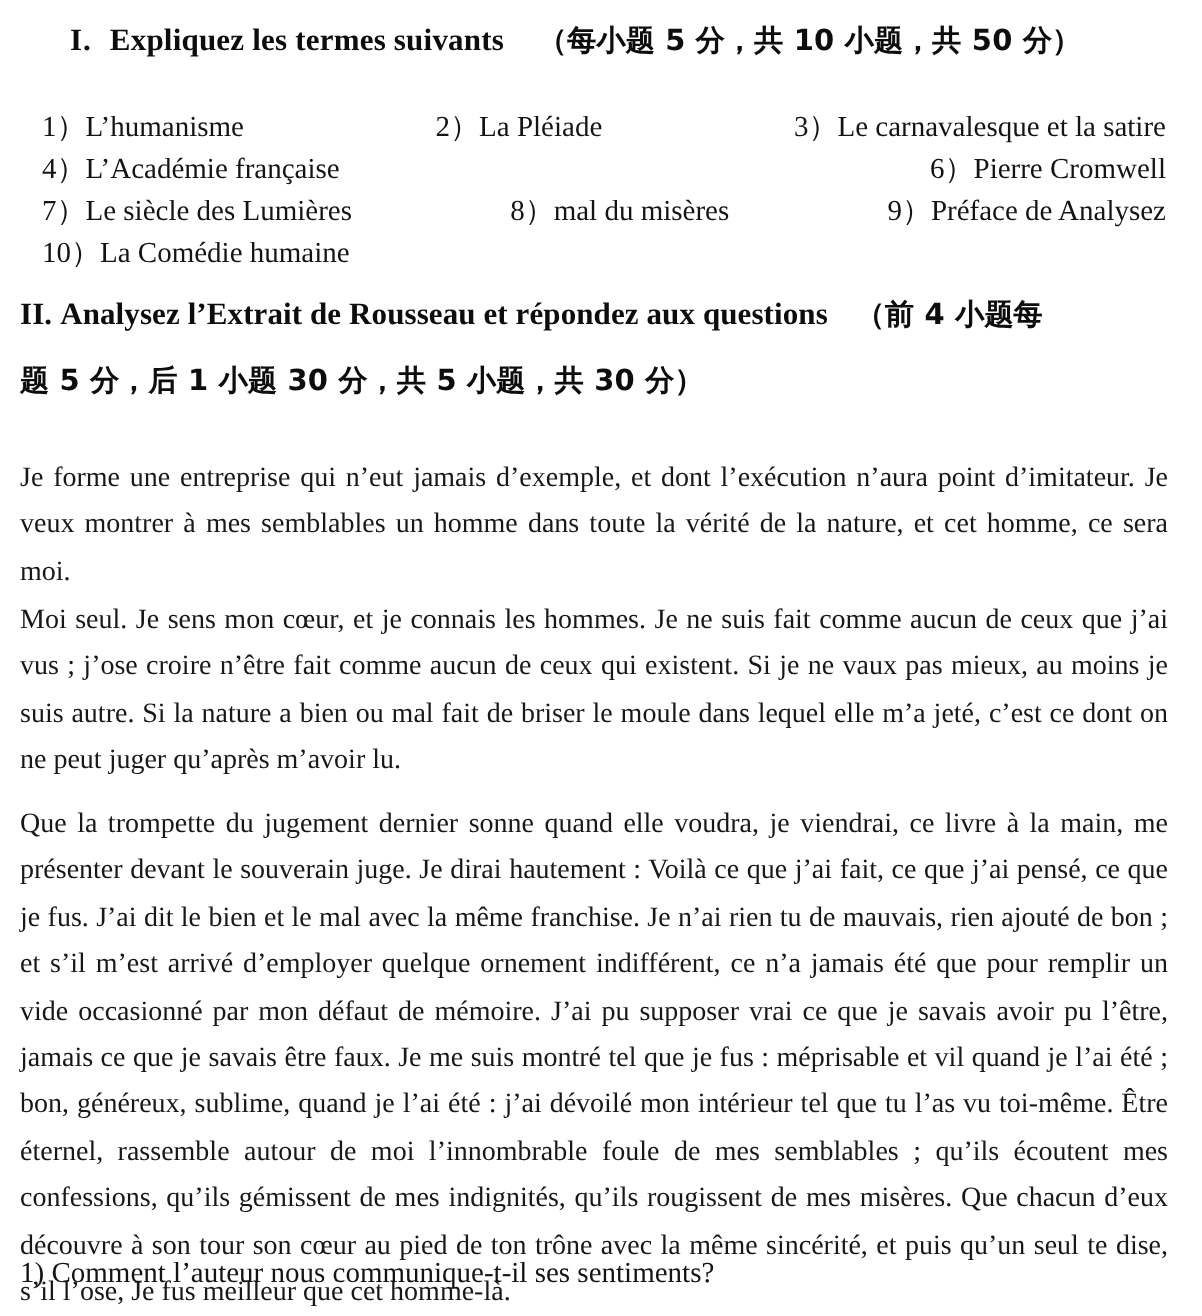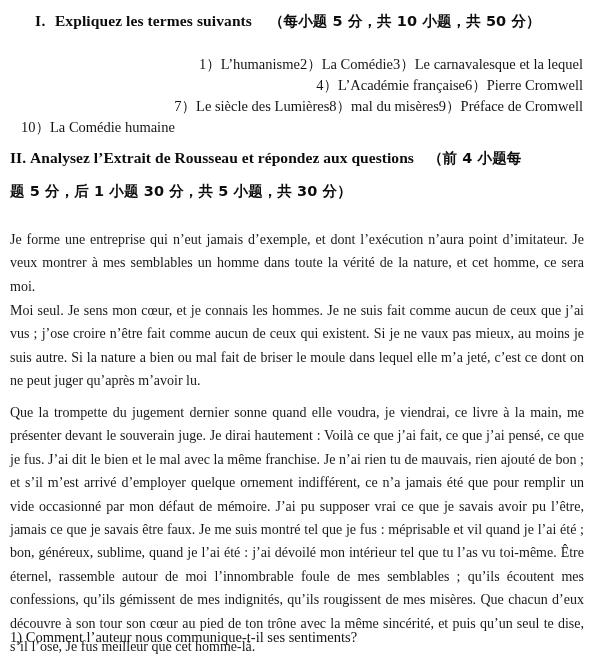--- a/index.html
+++ b/index.html
@@ -72,21 +72,21 @@
   .terms-list {
     position: absolute;
     left: 21px;
     top: 54px;
     width: 562px;
     font-size: 14.5px;
     line-height: 21px;
   }
   .terms-row {
     display: flex;
-    justify-content: flex-end;
+    justify-content: space-between;
     white-space: nowrap;
   }
   .terms-row.single { justify-content: flex-start; }
   .term-item { display: inline-block; }
   .term-num { }
   .term-label { }
 
   
   .body-text {
     position: absolute;
@@ -119,33 +119,33 @@
 <div class="page">
 
   <div class="section-heading" id="heading-1">
     <span class="roman">I.</span><span class="latin">Expliquez les termes suivants</span><span class="cjk">（每小题 5 分，共 10 小题，共 50 分）</span>
   </div>
 
   <div class="terms-list">
 
     <div class="terms-row">
       <span class="term-item"><span class="term-num">1）</span><span class="term-label">L’humanisme</span></span>
-      <span class="term-item"><span class="term-num">2）</span><span class="term-label">La  Comédie</span></span>
-      <span class="term-item"><span class="term-num">3）</span><span class="term-label">Le  carnavalesque  et  la  lequel</span></span>
+      <span class="term-item"><span class="term-num">2）</span><span class="term-label">La  Pléiade</span></span>
+      <span class="term-item"><span class="term-num">3）</span><span class="term-label">Le  carnavalesque  et  la  satire</span></span>
     </div>
 
     <div class="terms-row">
       <span class="term-item"><span class="term-num">4）</span><span class="term-label">L’Académie  française</span></span>
       <span class="term-item"><span class="term-num">6）</span><span class="term-label">Pierre  Cromwell</span></span>
     </div>
 
     <div class="terms-row">
       <span class="term-item"><span class="term-num">7）</span><span class="term-label">Le  siècle  des  Lumières</span></span>
       <span class="term-item"><span class="term-num">8）</span><span class="term-label">mal  du  misères</span></span>
-      <span class="term-item"><span class="term-num">9）</span><span class="term-label">Préface  de  Cromwell</span></span>
+      <span class="term-item"><span class="term-num">9）</span><span class="term-label">Préface  de  Analysez</span></span>
     </div>
 
     <div class="terms-row single">
       <span class="term-item"><span class="term-num">10）</span><span class="term-label">La Comédie humaine</span></span>
     </div>
 
   </div>
 
   <div class="section-heading" id="heading-2">
     <span class="latin">II.</span>

